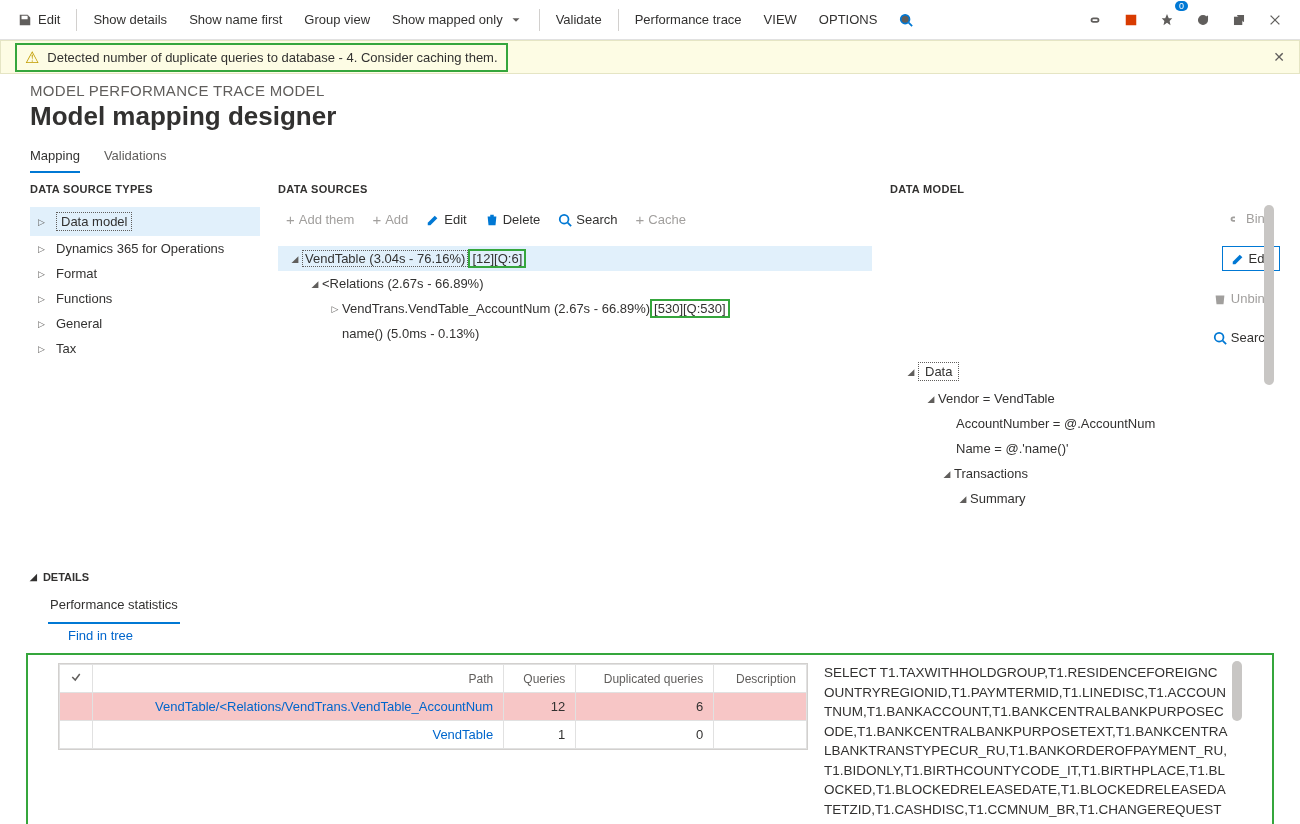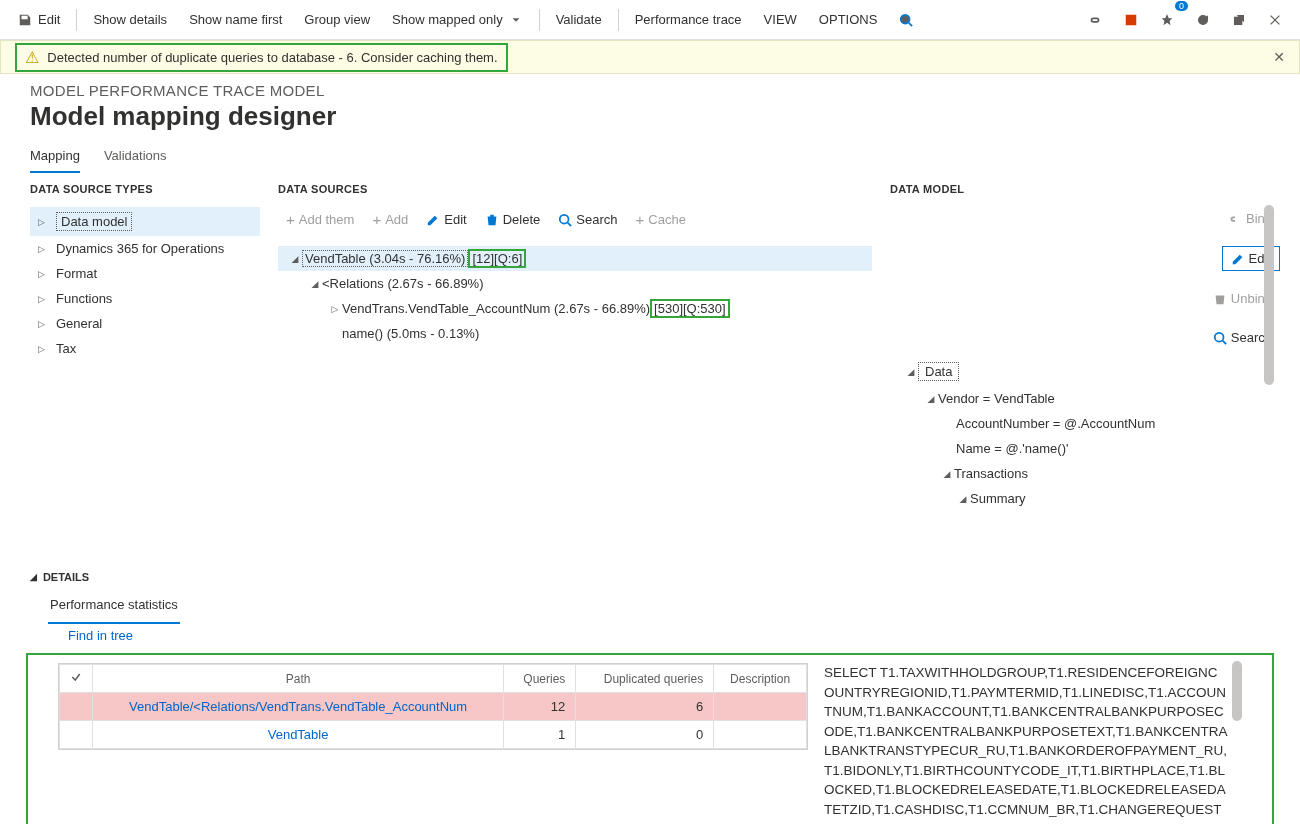--- a/index.html
+++ b/index.html
@@ -57,21 +57,21 @@
 .details-sec { padding: 10px 30px 0; }
 .details-hdr { display: flex; align-items: center; gap: 6px; font-size: 11px; font-weight: 600; padding-bottom: 8px; }
 .details-hdr .caret { font-size: 9px; cursor: pointer; }
 .perf-tab { display: inline-block; padding: 6px 2px 10px; border-bottom: 2px solid #0078d4; margin-left: 18px; }
 
 .bottom { display: flex; padding: 0 30px 10px; gap: 16px; border: 2px solid #35a63c; margin: 0 26px; }
 .bottom .left { width: 750px; padding-top: 8px; }
 .find-link { color: #0066cc; padding: 4px 0 10px 38px; cursor: pointer; display: block; }
 .grid { border: 1px solid #d2d0ce; }
 .grid table { width: 100%; border-collapse: collapse; }
-.grid th, .grid td { border: 1px solid #e1e1e1; padding: 6px 10px; text-align: center; font-weight: normal; }
+.grid th, .grid td { border: 1px solid #e1e1e1; padding: 6px 10px; text-align: right; font-weight: normal; }
 .grid th { color: #605e5c; font-size: 12px; }
 .grid th.num, .grid td.num { text-align: right; }
 .grid .row-hl td { background: #f7c6c6; }
 .grid a { color: #0066cc; text-decoration: none; }
 .grid .chk { width: 30px; text-align: center; }
 .grid .chk svg { width: 12px; height: 12px; stroke: #605e5c; fill: none; stroke-width: 2; }
 
 .bottom .right { flex: 1; font-family: "Segoe UI", sans-serif; font-size: 13.5px; line-height: 1.45; word-break: break-all; padding: 8px 14px 0 0; position: relative; }
 .sql-box { height: 230px; overflow: hidden; }
 .scrollbar-v { position: absolute; right: 0; top: 6px; width: 10px; height: 60px; background: #c8c6c4; border-radius: 5px; }
@@ -160,21 +160,21 @@
     <svg viewBox="0 0 16 16" stroke="#605e5c" stroke-width="1.5">
         <line x1="3" y1="3" x2="13" y2="13"></line>
         <line x1="13" y1="3" x2="3" y2="13"></line>
       </svg>
   </div>
 </div>
 
 <div class="warn-bar">
   <div class="warn-msg">
     <span class="wicon">⚠</span>
-    <span>Detected number of duplicate queries to database - 6. Consider caching them.</span>
+    <span>Detected number of duplicate queries to database - 4. Consider caching them.</span>
   </div>
   <span class="wclose">✕</span>
 </div>
 
 <div class="breadcrumb">MODEL PERFORMANCE TRACE MODEL</div>
 <div class="page-title">Model mapping designer</div>
 
 <div class="tabbar">
   <div class="tab active">Mapping</div>
   <div class="tab">Validations</div>

